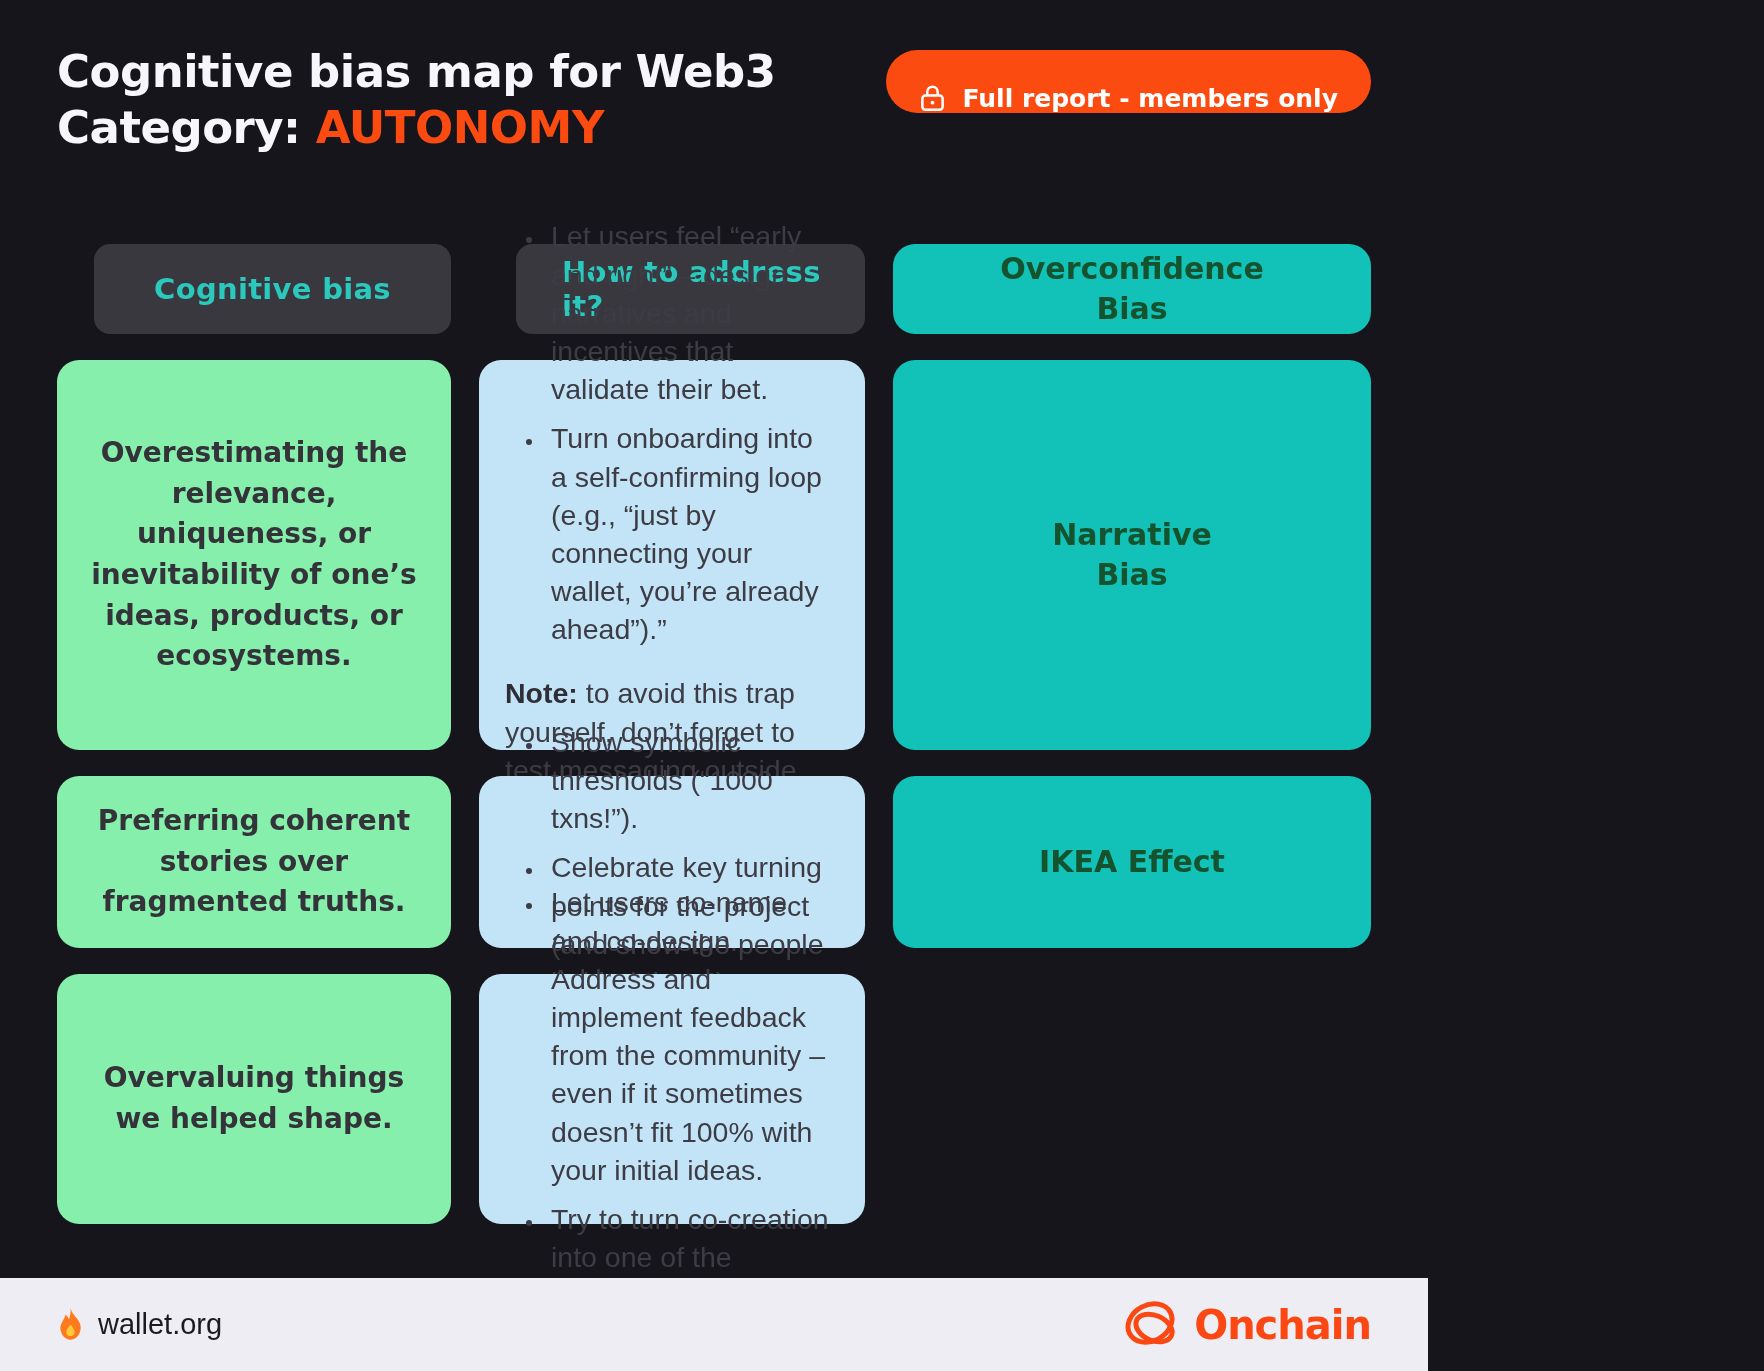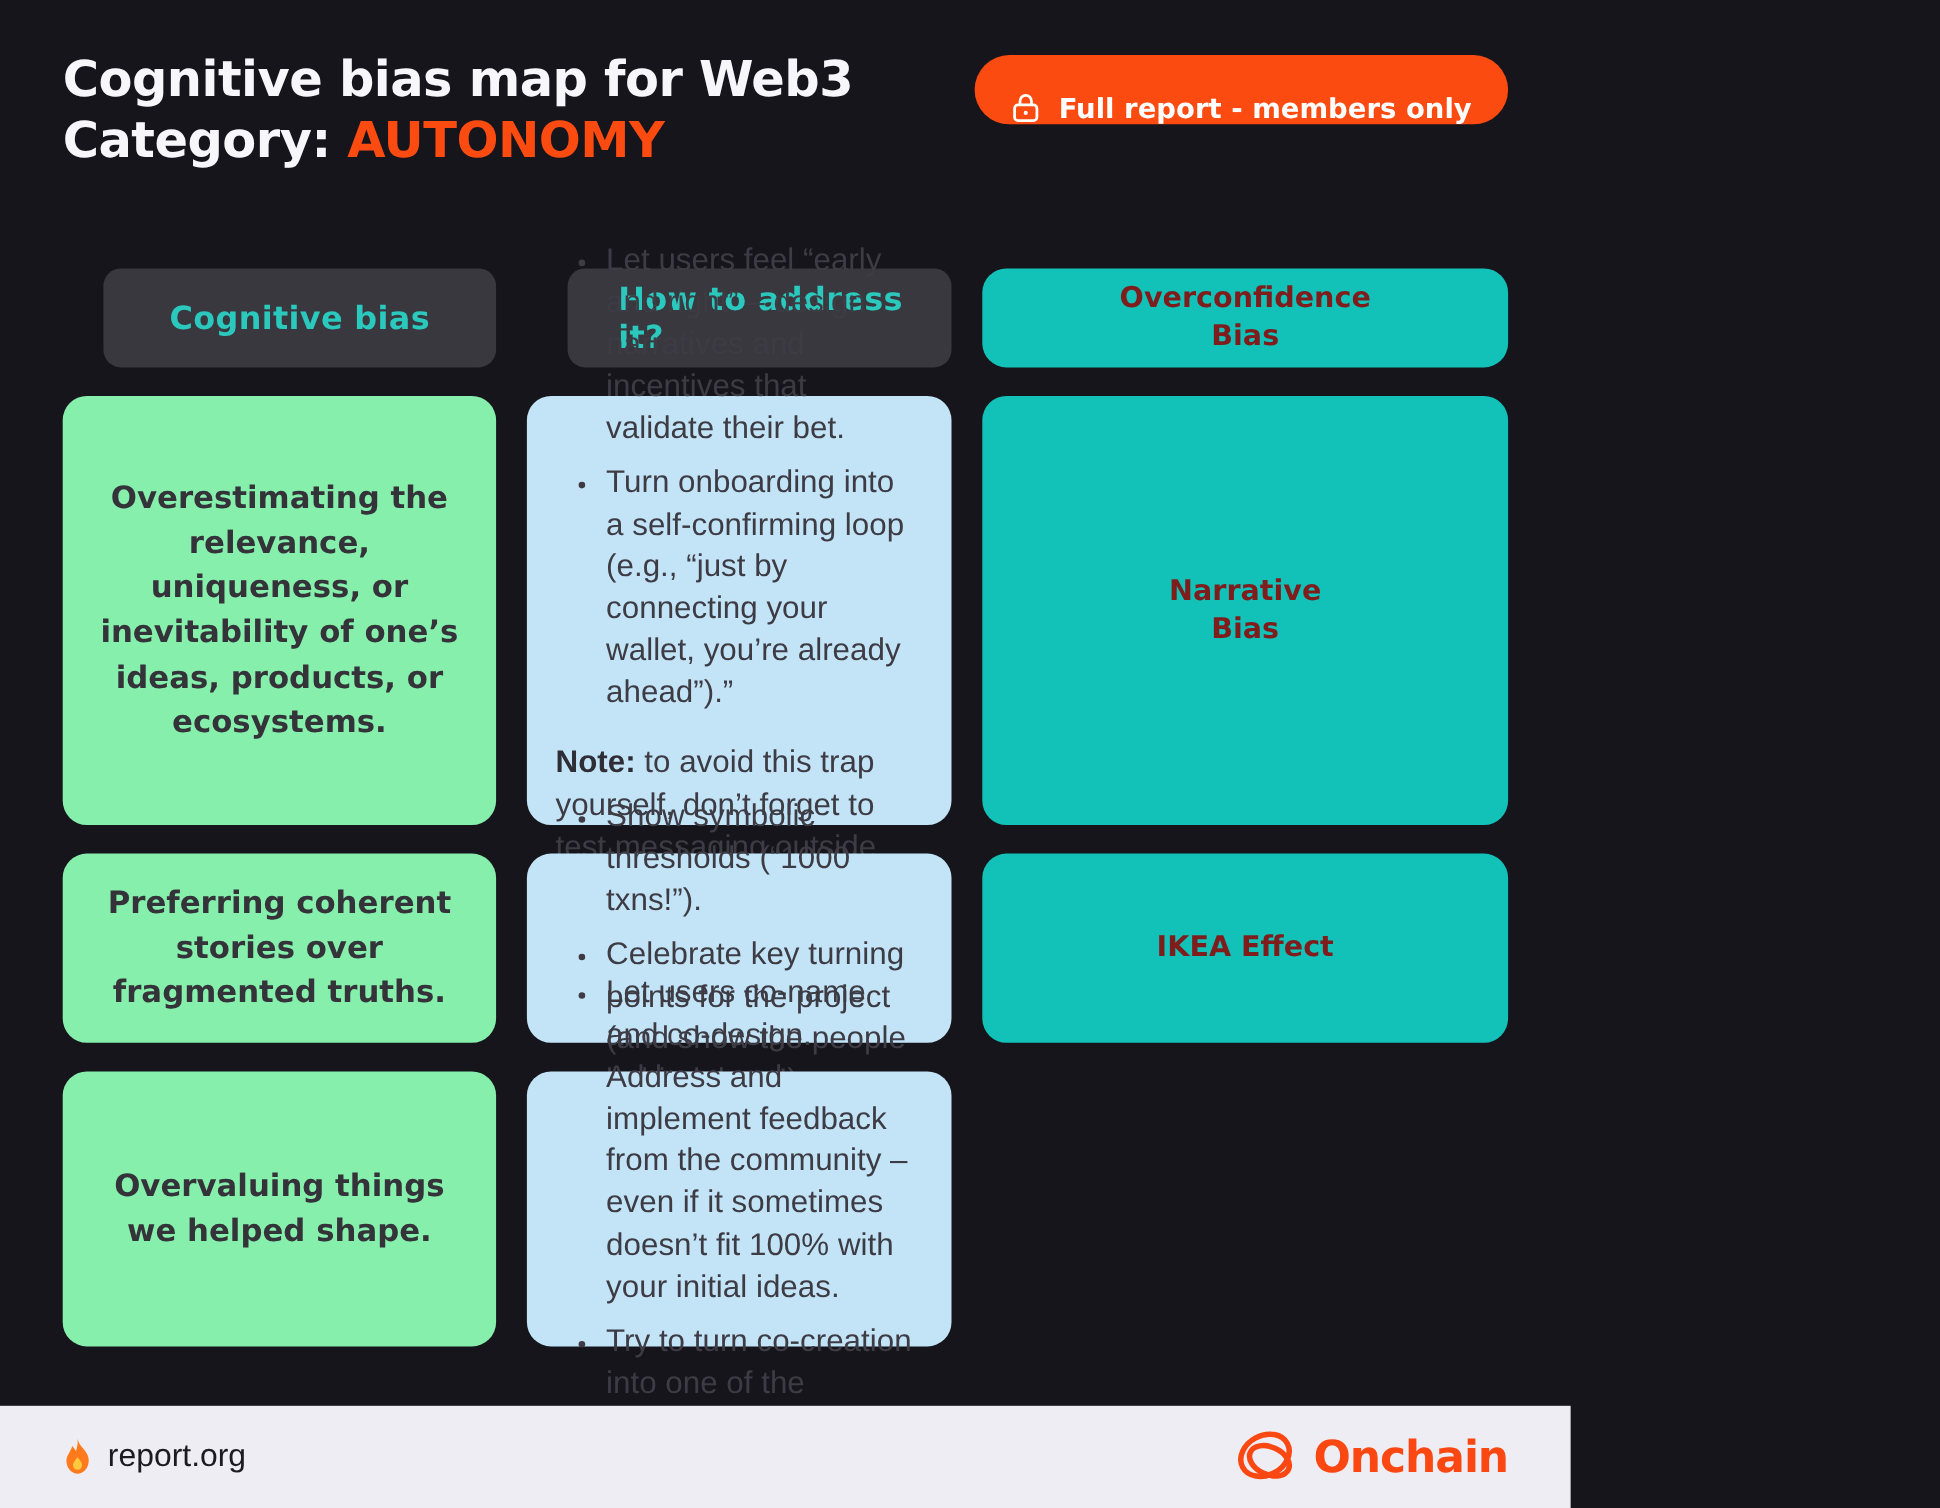--- a/index.html
+++ b/index.html
@@ -27,22 +27,22 @@
     grid-template-rows:90px 390px 172px 250px;
     column-gap:28px;row-gap:26px;
   }
   .hcell{
     background:#39383F;border-radius:16px;display:flex;align-items:center;justify-content:center;
     font-family:"DejaVu Sans",sans-serif;font-weight:700;font-size:29px;color:#2BC8BD;letter-spacing:0.3px;margin-left:37px;
   }
   .hcell.left{justify-content:flex-start;padding-left:46px;}
   .bias{
     background:#12C1B8;border-radius:22px;display:flex;align-items:center;justify-content:center;
-    text-align:center;font-family:"DejaVu Sans",sans-serif;font-weight:700;font-size:26px;
-    line-height:1.35;color:#7f1d1d;white-space:pre-line;padding:10px;
+    text-align:center;font-family:"DejaVu Sans",sans-serif;font-weight:700;font-size:30px;
+    line-height:1.35;color:#14532d;white-space:pre-line;padding:10px;
   }
   .desc{
     background:#86efac;border-radius:22px;display:flex;align-items:center;justify-content:center;
     text-align:center;font-family:"DejaVu Sans",sans-serif;font-weight:700;font-size:28px;
     line-height:1.45;color:#343339;padding:24px 22px;
   }
   .how{
     background:#C3E3F7;border-radius:22px;display:flex;flex-direction:column;justify-content:center;
     padding:22px 36px 22px 26px;color:#3D3C44;font-size:28.5px;line-height:1.34;
   }
@@ -123,21 +123,21 @@
     </div>
 
   </div>
 
   <div class="footer">
     <div class="site">
       <svg width="27" height="34" viewBox="0 0 26 33" aria-hidden="true">
         <path fill="#FF7A1C" d="M13 0c1.2 6.5 7.4 9.4 9.3 15.6.5 1.6.7 3.2.5 4.9C22.1 26.7 17.9 30.8 13 30.8S3.9 26.7 3.2 20.5C2.7 15.2 6.9 11.3 8.4 6.3c.9 1.4 2.6 2.7 3.1 4.6C12.6 8 13.5 3.8 13 0z"></path>
         <path fill="#FFC93D" d="M13 16.3c2 2.6 4 4.2 4 7a4 4 0 0 1-8 0c0-2.8 2-4.4 4-7z"></path>
       </svg>
-      <span>report.org</span>
+      <span>wallet.org</span>
     </div>
     <div class="brand">
       <svg width="62" height="56" viewBox="0 0 62 56" aria-hidden="true">
         <g fill="none" stroke="#FB4712" stroke-width="5" stroke-linecap="round">
           <ellipse cx="29" cy="26" rx="23" ry="18" transform="rotate(-28 29 26)"></ellipse>
           <ellipse cx="33" cy="31" rx="19" ry="12.5" transform="rotate(24 33 31)"></ellipse>
         </g>
       </svg>
       <span class="brand-name">Onchain</span>
     </div>

